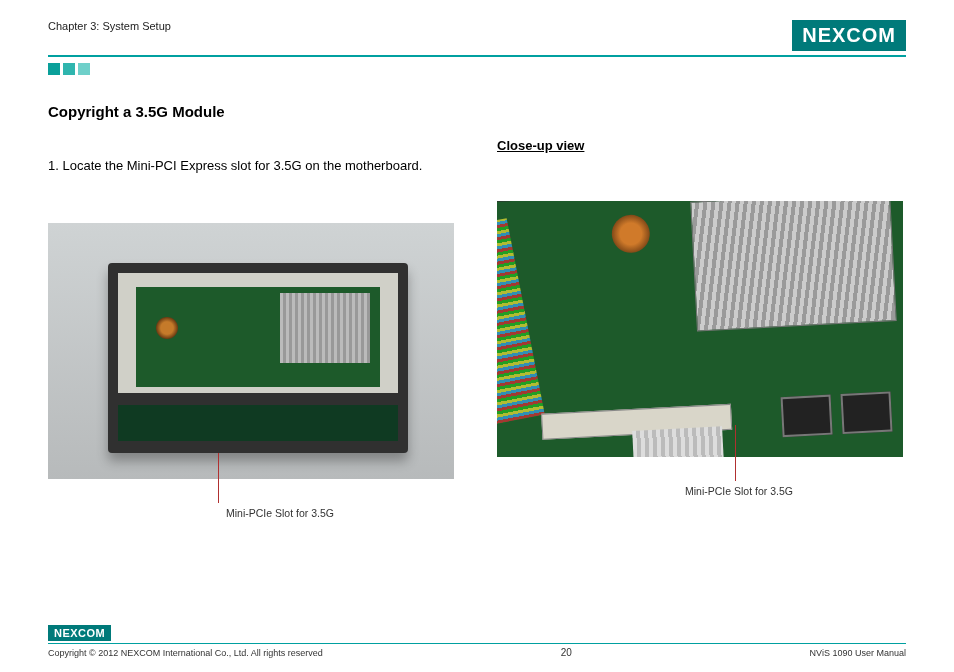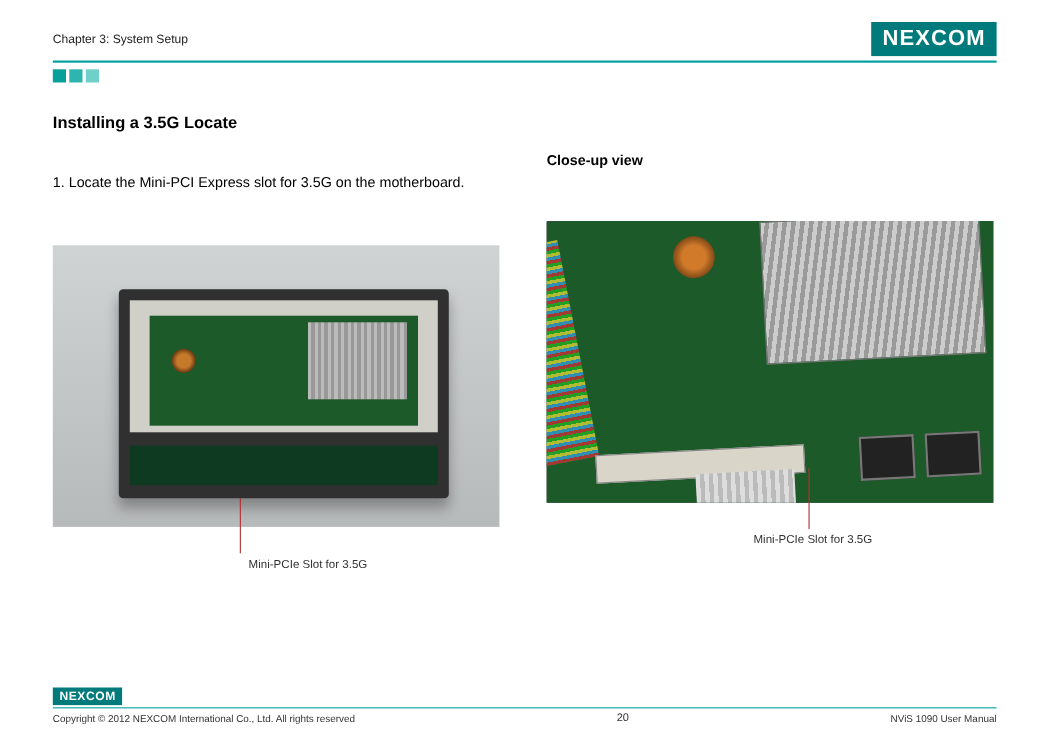--- a/index.html
+++ b/index.html
@@ -10,21 +10,21 @@
     height: 672px;
     position: relative;
     color: #000;
   }
   .page {
     padding: 20px 48px 0 48px;
   }
   .header-row {
     display: flex;
     justify-content: space-between;
-    align-items: center;
+    align-items: flex-start;
     margin-bottom: 4px;
   }
   .chapter {
     font-size: 11px;
     color: #222;
   }
   .logo-box {
     background: #007a7a;
     color: #fff;
     font-weight: bold;
@@ -60,20 +60,21 @@
   .step-text {
     font-size: 13px;
     margin-bottom: 48px;
     line-height: 1.4;
     margin-top: 19px;
   }
   .sub-title {
     font-size: 13px;
     font-weight: bold;
     margin-bottom: 48px;
+    text-decoration: underline;
   }
   .figure {
     position: relative;
     width: 398px;
     margin-bottom: 6px;
   }
   .photo {
     width: 406px;
     height: 256px;
     background: linear-gradient(180deg,#cfd3d4 0%,#b7babb 100%);
@@ -206,21 +207,21 @@
     <div class="chapter">Chapter 3: System Setup</div>
     <div class="logo-box">NEXCOM</div>
   </div>
   <div class="rule"></div>
   <div class="squares">
     <div class="sq sq1"></div>
       <div class="sq sq2"></div>
       <div class="sq sq3"></div>
   </div>
 
-  <div class="section-title">Installing a 3.5G Locate</div>
+  <div class="section-title">Copyright a 3.5G Module</div>
 
   <div class="columns">
     <div class="col">
       <div class="step-text">1. Locate the Mini-PCI Express slot for 3.5G on the motherboard.</div>
       <div class="figure">
         <div class="photo">
           <div class="chassis">
             <div class="chassis-top">
               <div class="board">
                 <div class="heatsink"></div>

